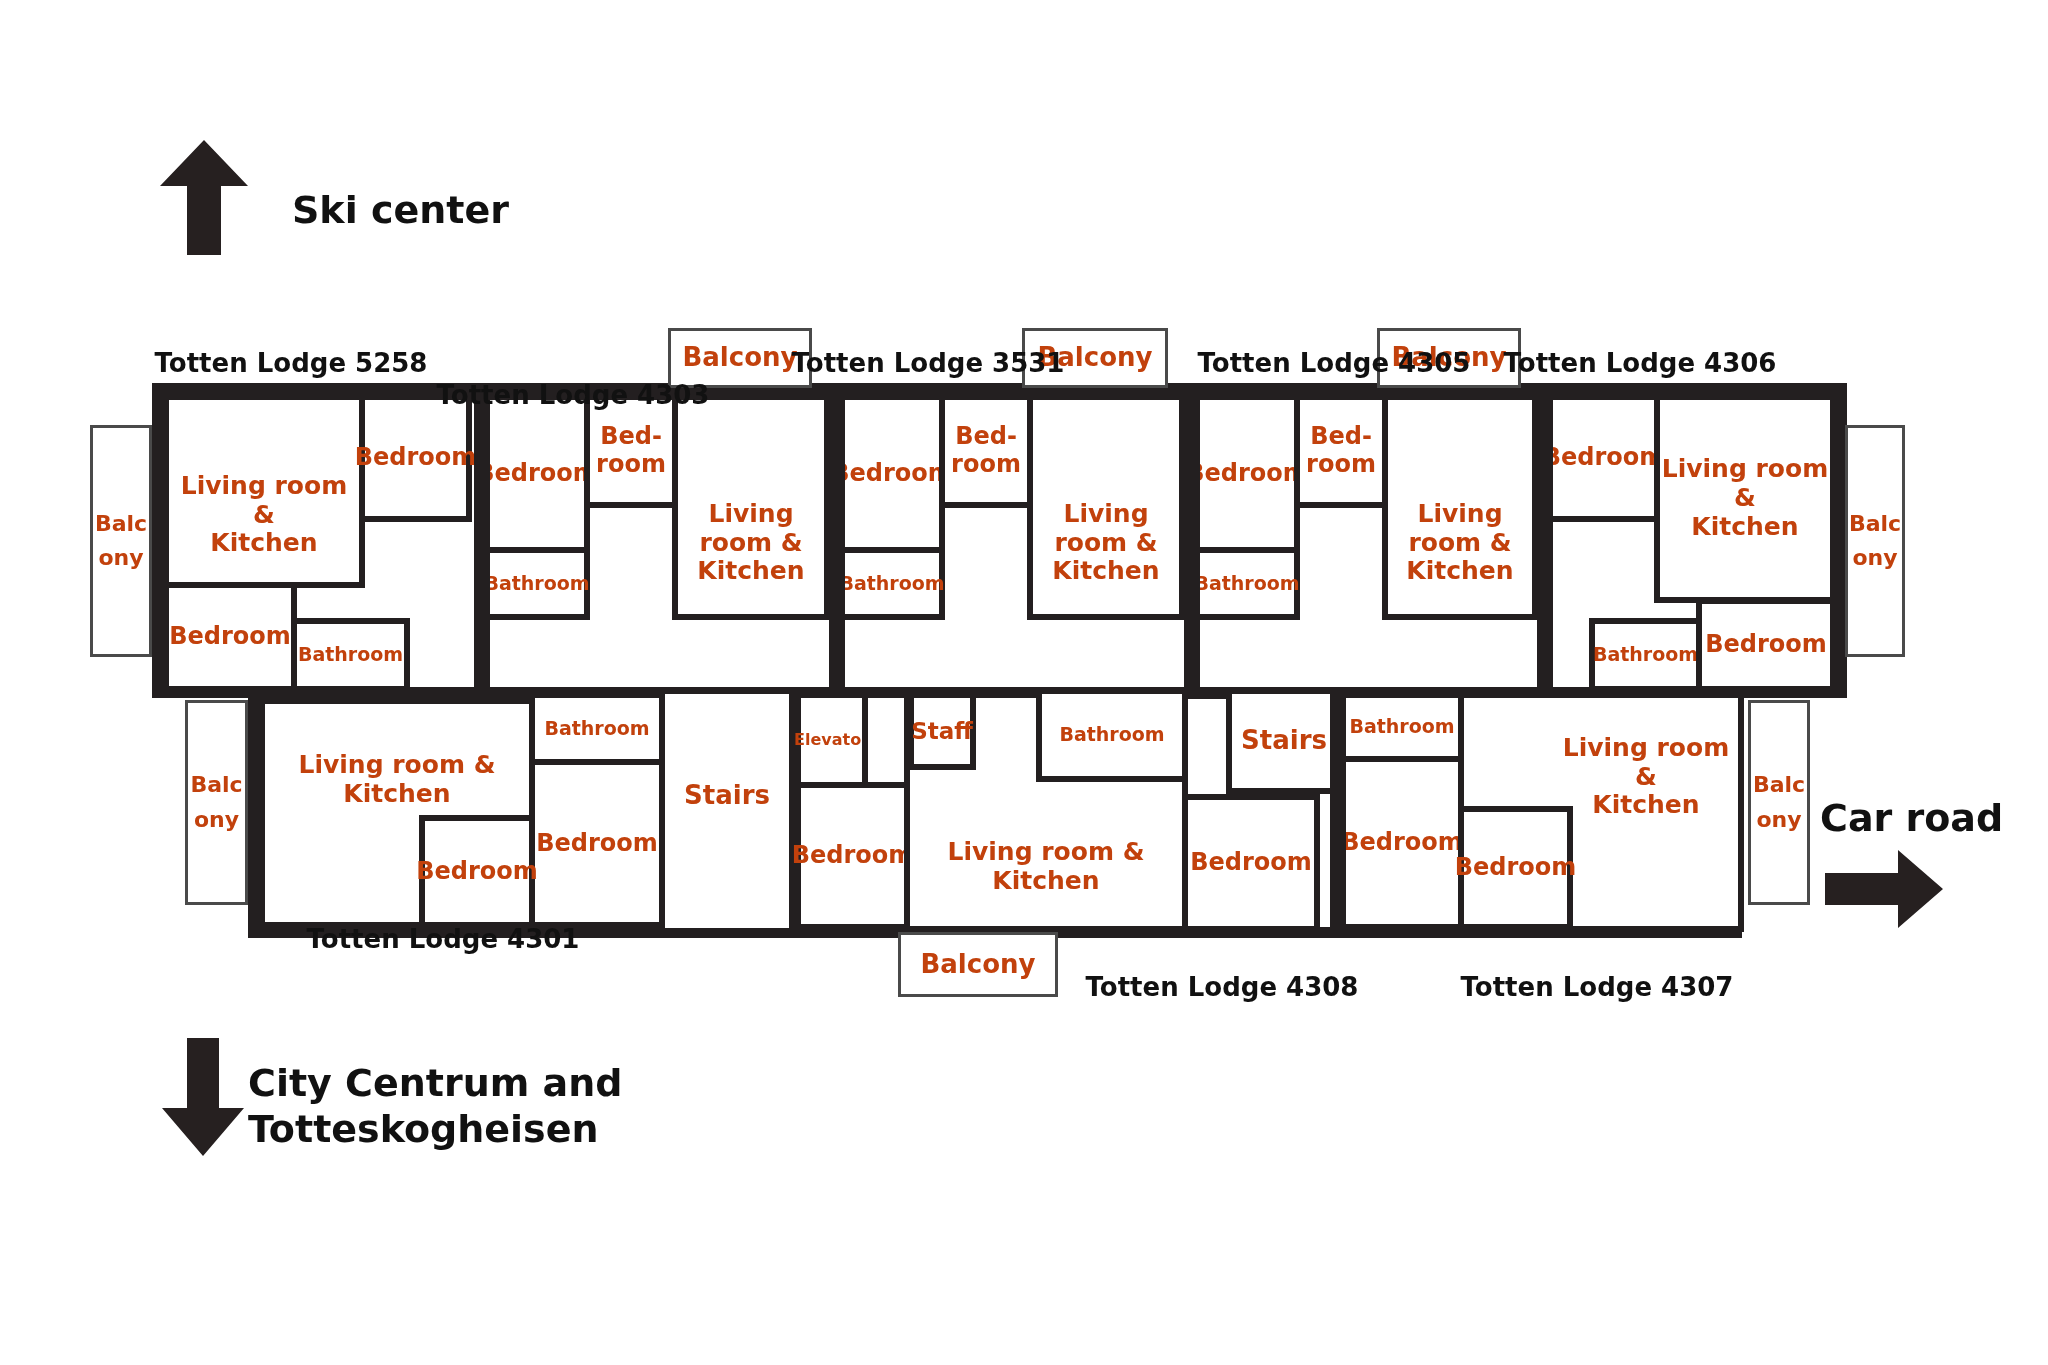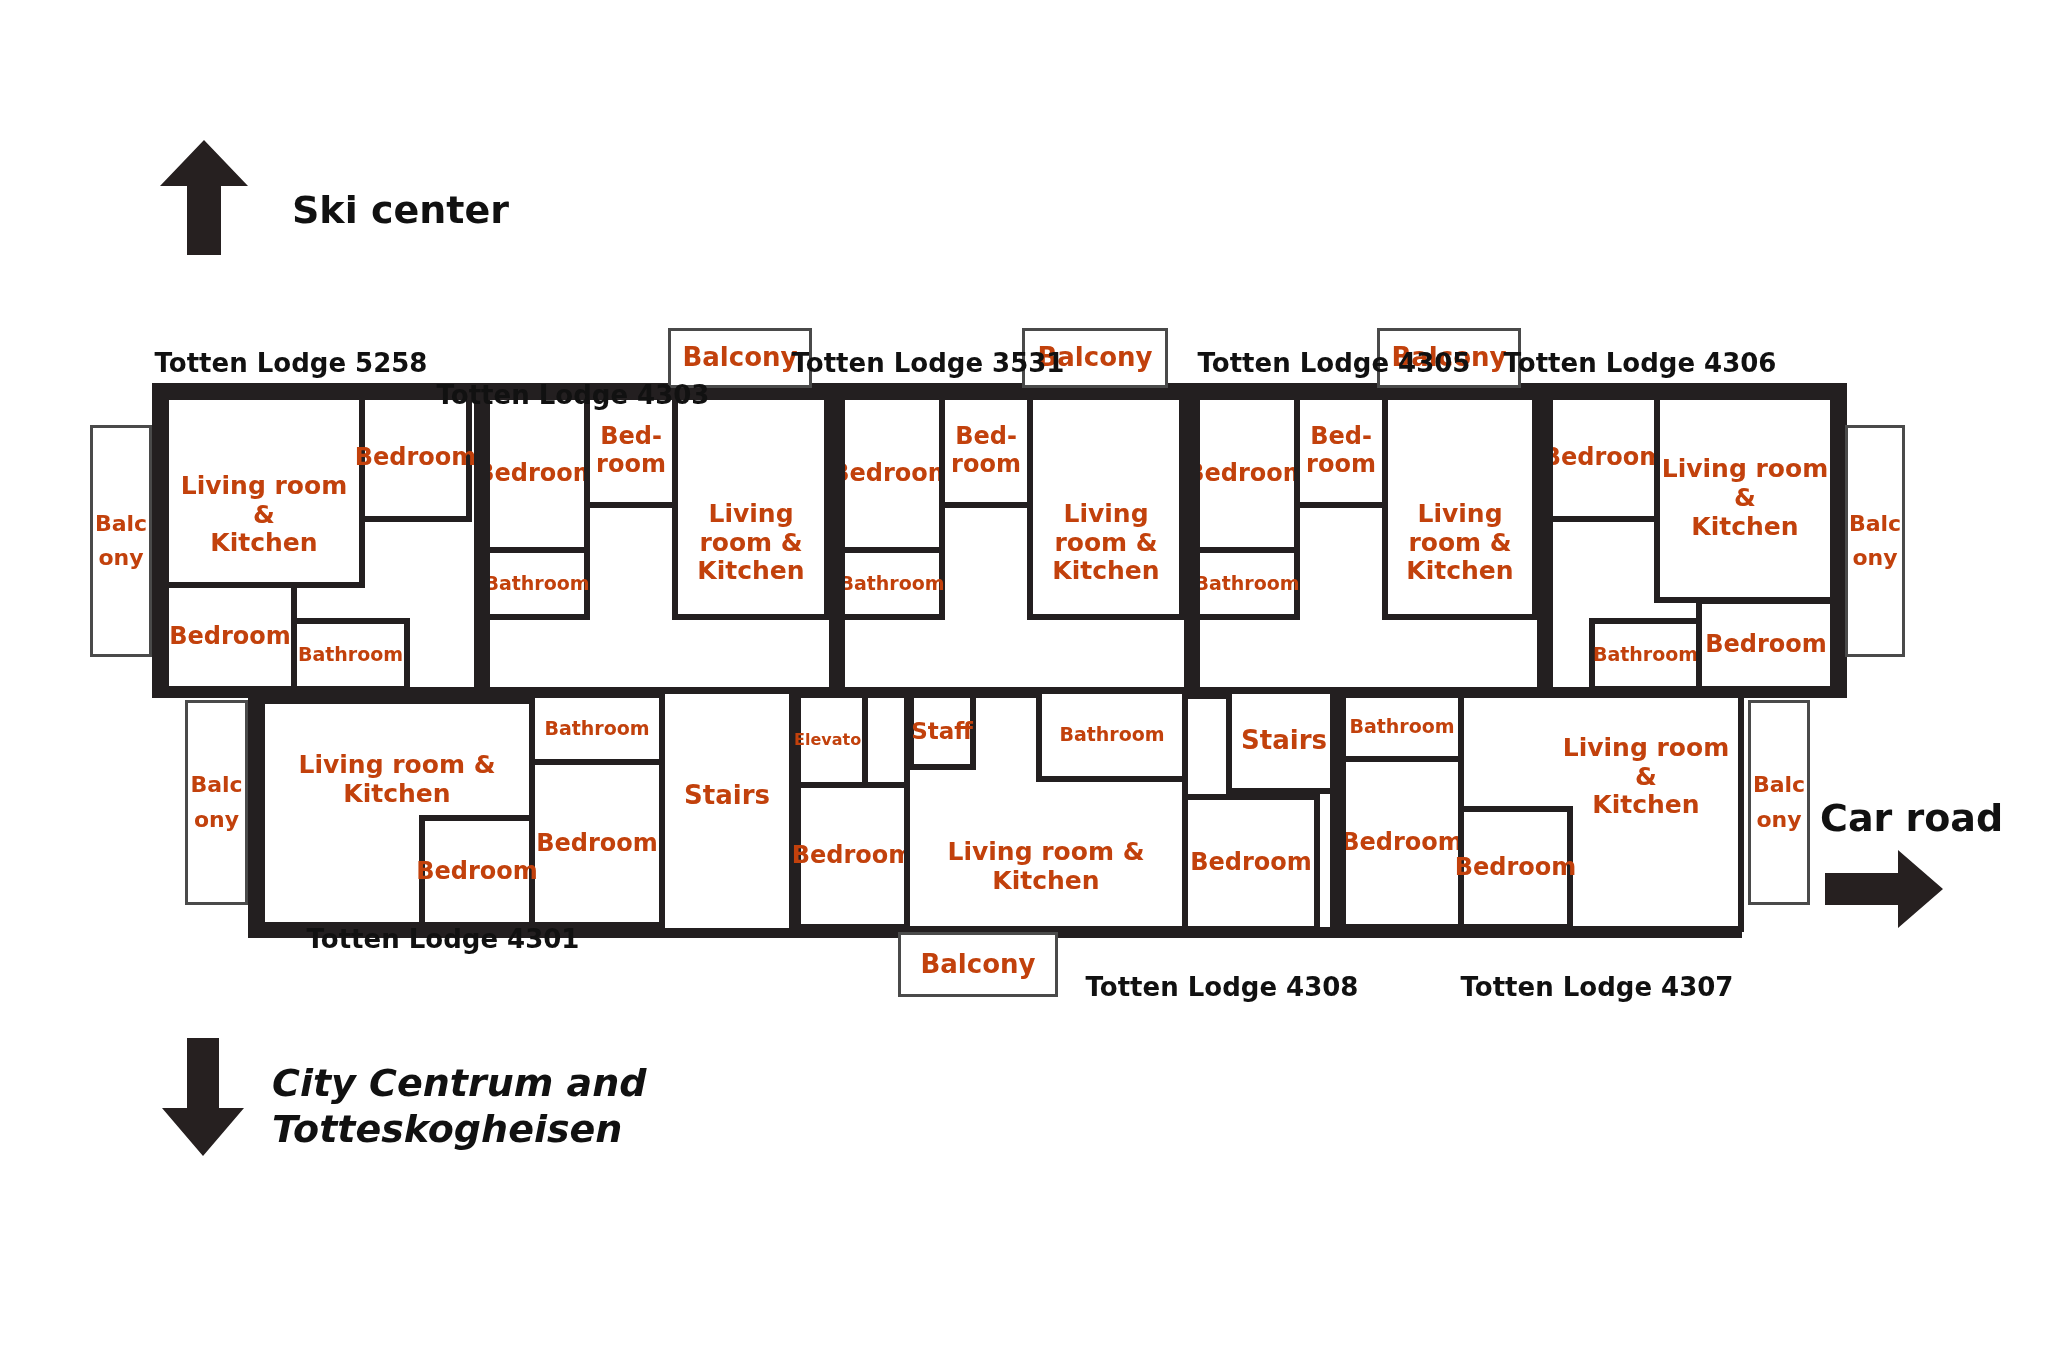--- a/index.html
+++ b/index.html
@@ -32,21 +32,21 @@
 <div id="plan">
 
   <svg class="arrow" style="left:160px;top:140px;" width="88" height="115" viewBox="0 0 88 115">
     <polygon points="0,46 44,0 88,46 61,46 61,115 27,115 27,46" fill="#262020"></polygon>
   </svg>
   <div class="lbl dir-lbl" style="left:292px;top:188px;">Ski center</div>
 
   <svg class="arrow" style="left:162px;top:1038px;" width="82" height="118" viewBox="0 0 82 118">
     <polygon points="25,0 57,0 57,70 82,70 41,118 0,70 25,70" fill="#262020"></polygon>
   </svg>
-  <div class="lbl dir-lbl pre" style="left:272px;top:1060px;line-height:1.22;font-style:italic;">City Centrum and
+  <div class="lbl dir-lbl pre" style="left:248px;top:1060px;line-height:1.22;">City Centrum and
 Totteskogheisen</div>
 
   <div class="lbl dir-lbl" style="left:1820px;top:796px;">Car road</div>
   <svg class="arrow" style="left:1825px;top:850px;" width="118" height="78" viewBox="0 0 118 78">
     <polygon points="0,23 73,23 73,0 118,39 73,78 73,55 0,55" fill="#262020"></polygon>
   </svg>
 
   <div class="bld" style="left:152px;top:383px;width:1695px;height:315px;"></div>
   <div class="bld" style="left:248px;top:688px;width:1494px;height:250px;"></div>
 

